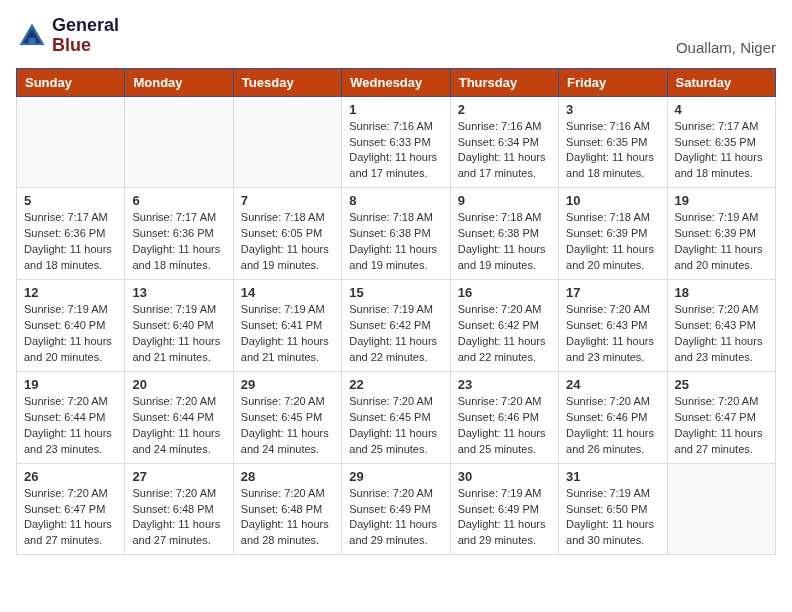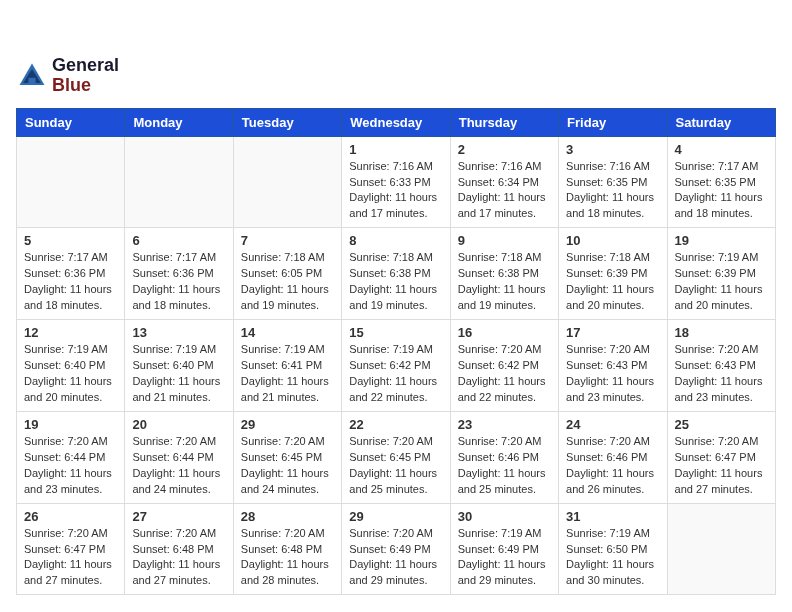--- a/index.html
+++ b/index.html
@@ -8,21 +8,20 @@
       background: #fff;
       width: 792px;
       min-height: 612px;
       padding: 16px;
     }
     .header {
       display: flex;
       justify-content: space-between;
       align-items: flex-end;
       margin-bottom: 12px;
-      margin-top: 40px;
     }
     .logo {
       display: flex;
       align-items: center;
       gap: 4px;
     }
     .logo-text {
       display: flex;
       flex-direction: column;
       font-size: 18px;
@@ -47,21 +46,21 @@
     .location {
       font-size: 15px;
       color: #555;
     }
     .calendar {
       width: 100%;
       border-collapse: collapse;
       border: 1px solid #ccc;
     }
     .calendar th {
-      background-color: #1d4ed8;
+      background-color: #c2410c;
       color: #fff;
       text-align: left;
       padding: 6px 8px;
       font-size: 13px;
       font-weight: bold;
       border: 1px solid #2257a0;
     }
     .calendar td {
       vertical-align: top;
       padding: 5px 7px;
@@ -98,20 +97,21 @@
       <polygon points="18,4 32,28 4,28" fill="#2e6db4"></polygon>
       <polygon points="18,10 28,26 8,26" fill="#1a3a6e"></polygon>
       <rect x="14" y="20" width="8" height="8" fill="#2e6db4"></rect>
     </svg>
     <div class="logo-text">
       <span>General</span>
       <span>Blue</span>
     </div>
   </div>
   <div class="title-block">
+    <div class="location">Ouallam, Niger</div>
   </div>
 </div>
 
 <table class="calendar">
   <thead>
     <tr>
     <th>Sunday</th>
         <th>Monday</th>
         <th>Tuesday</th>
         <th>Wednesday</th>

